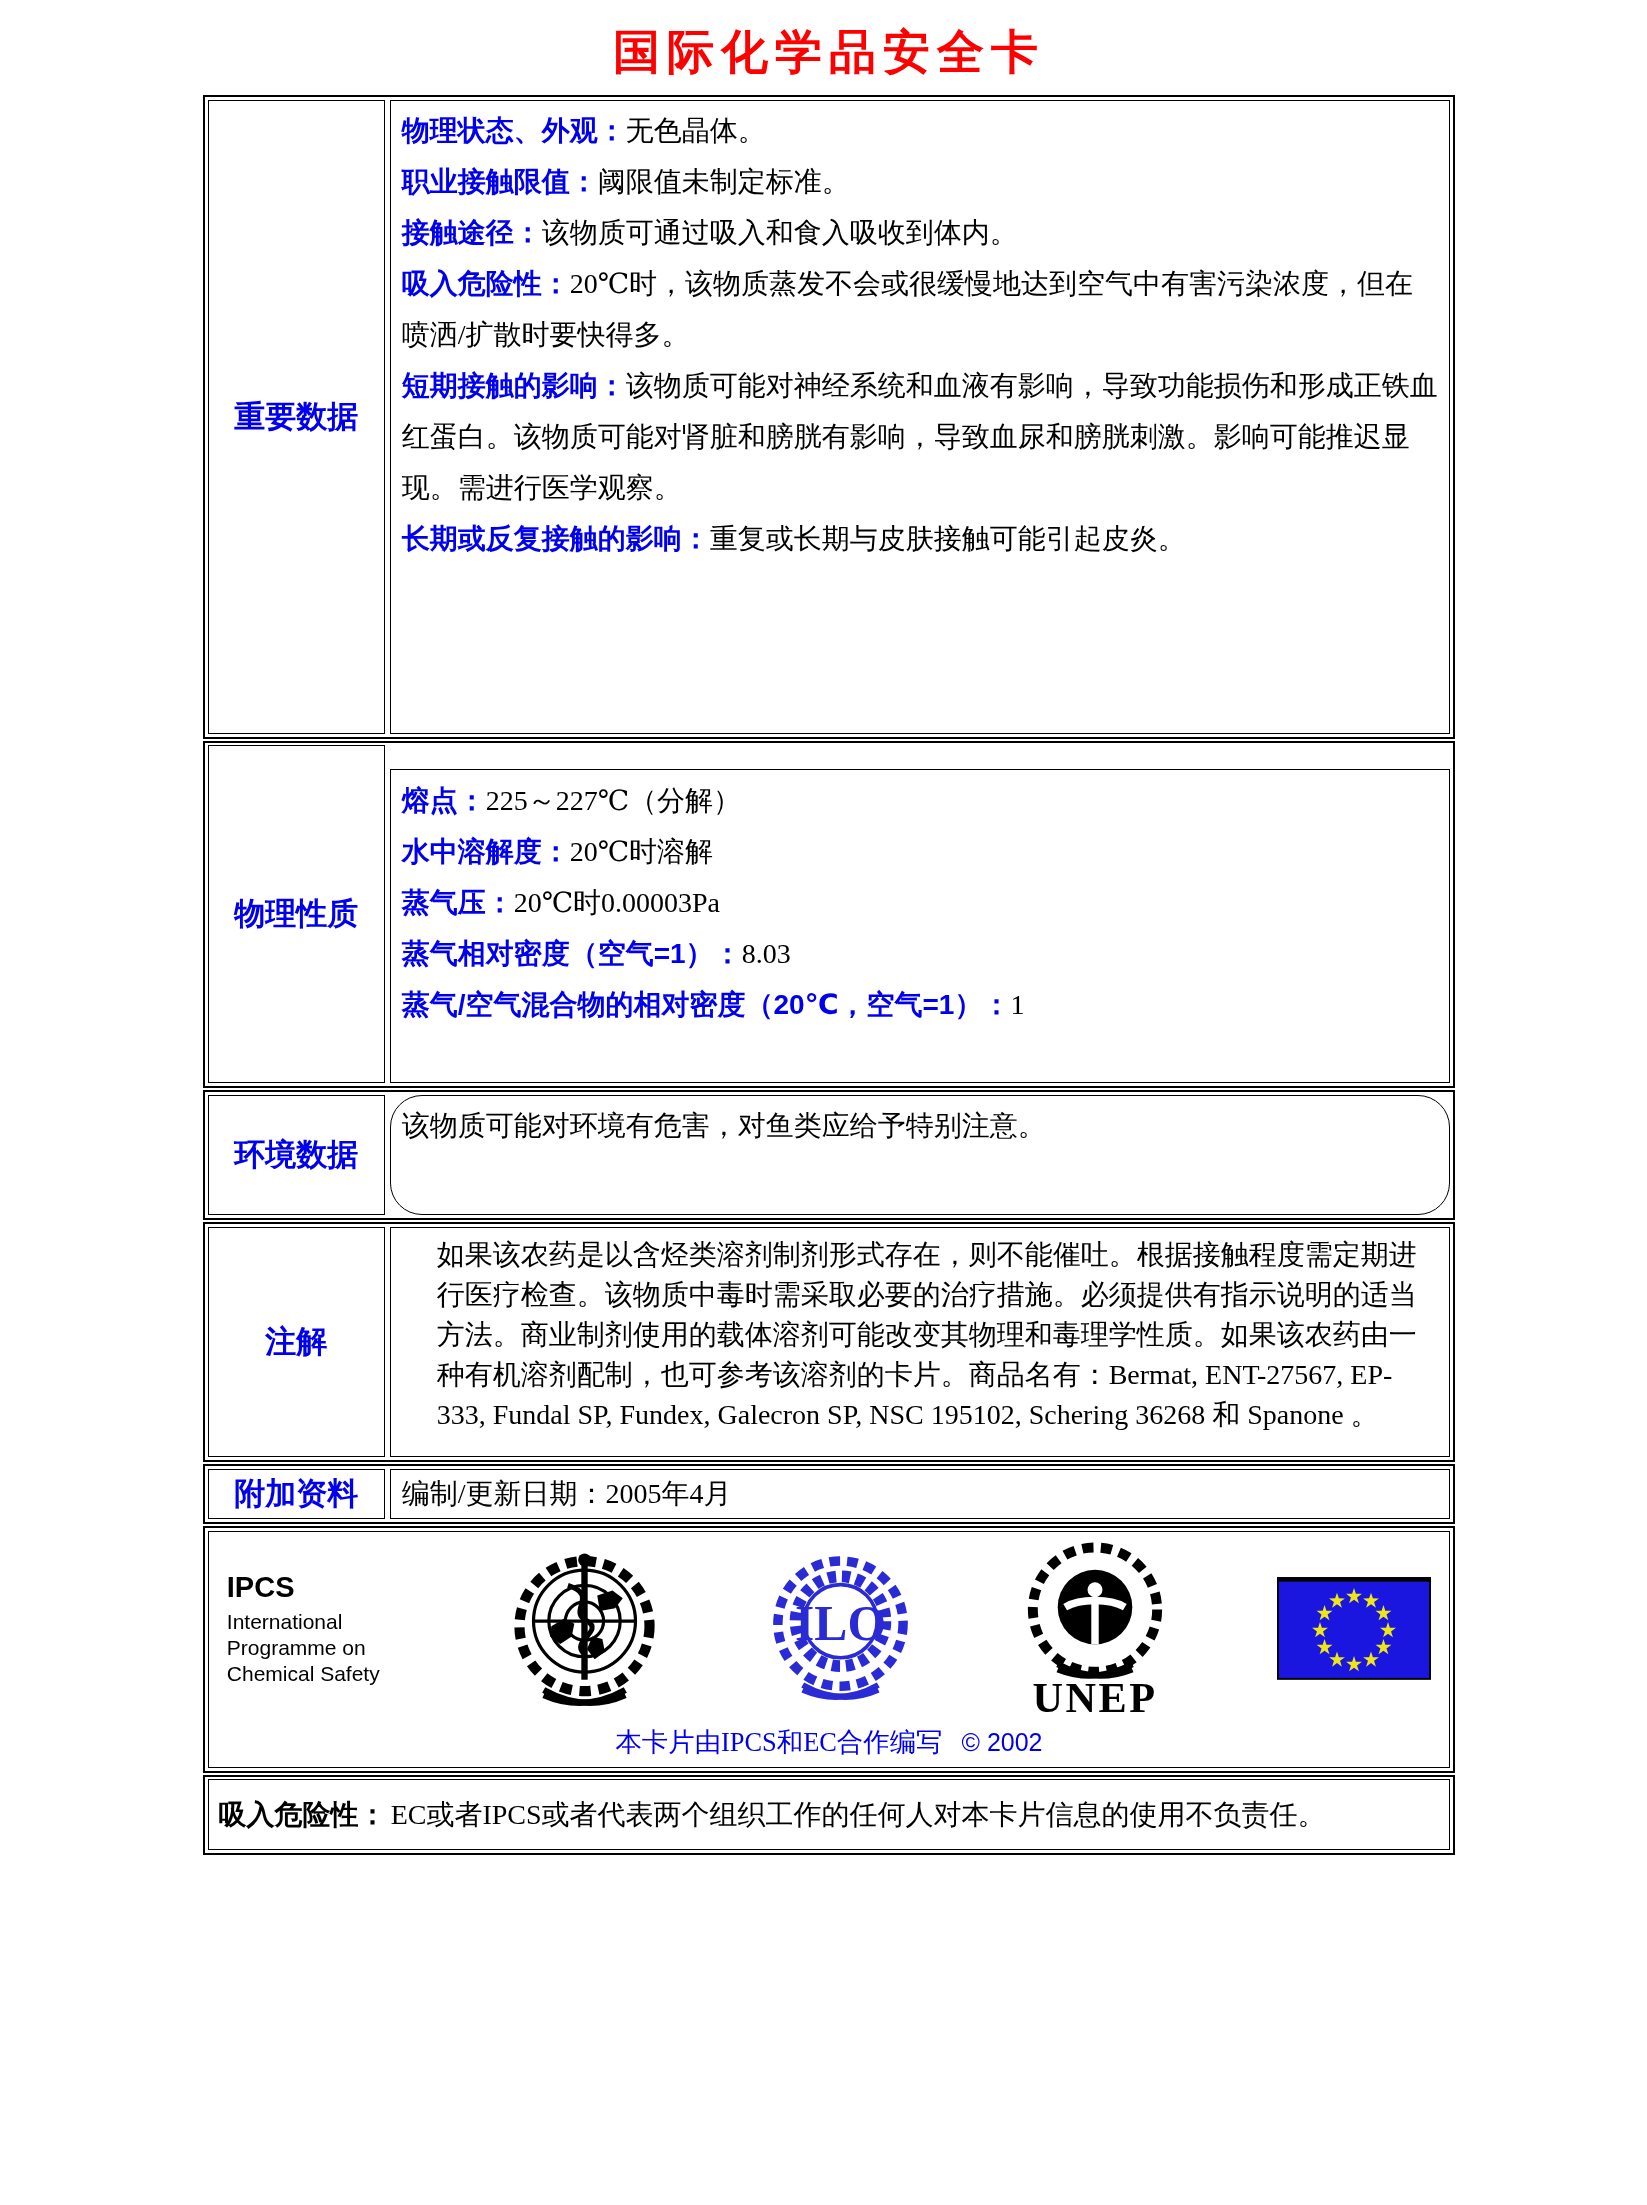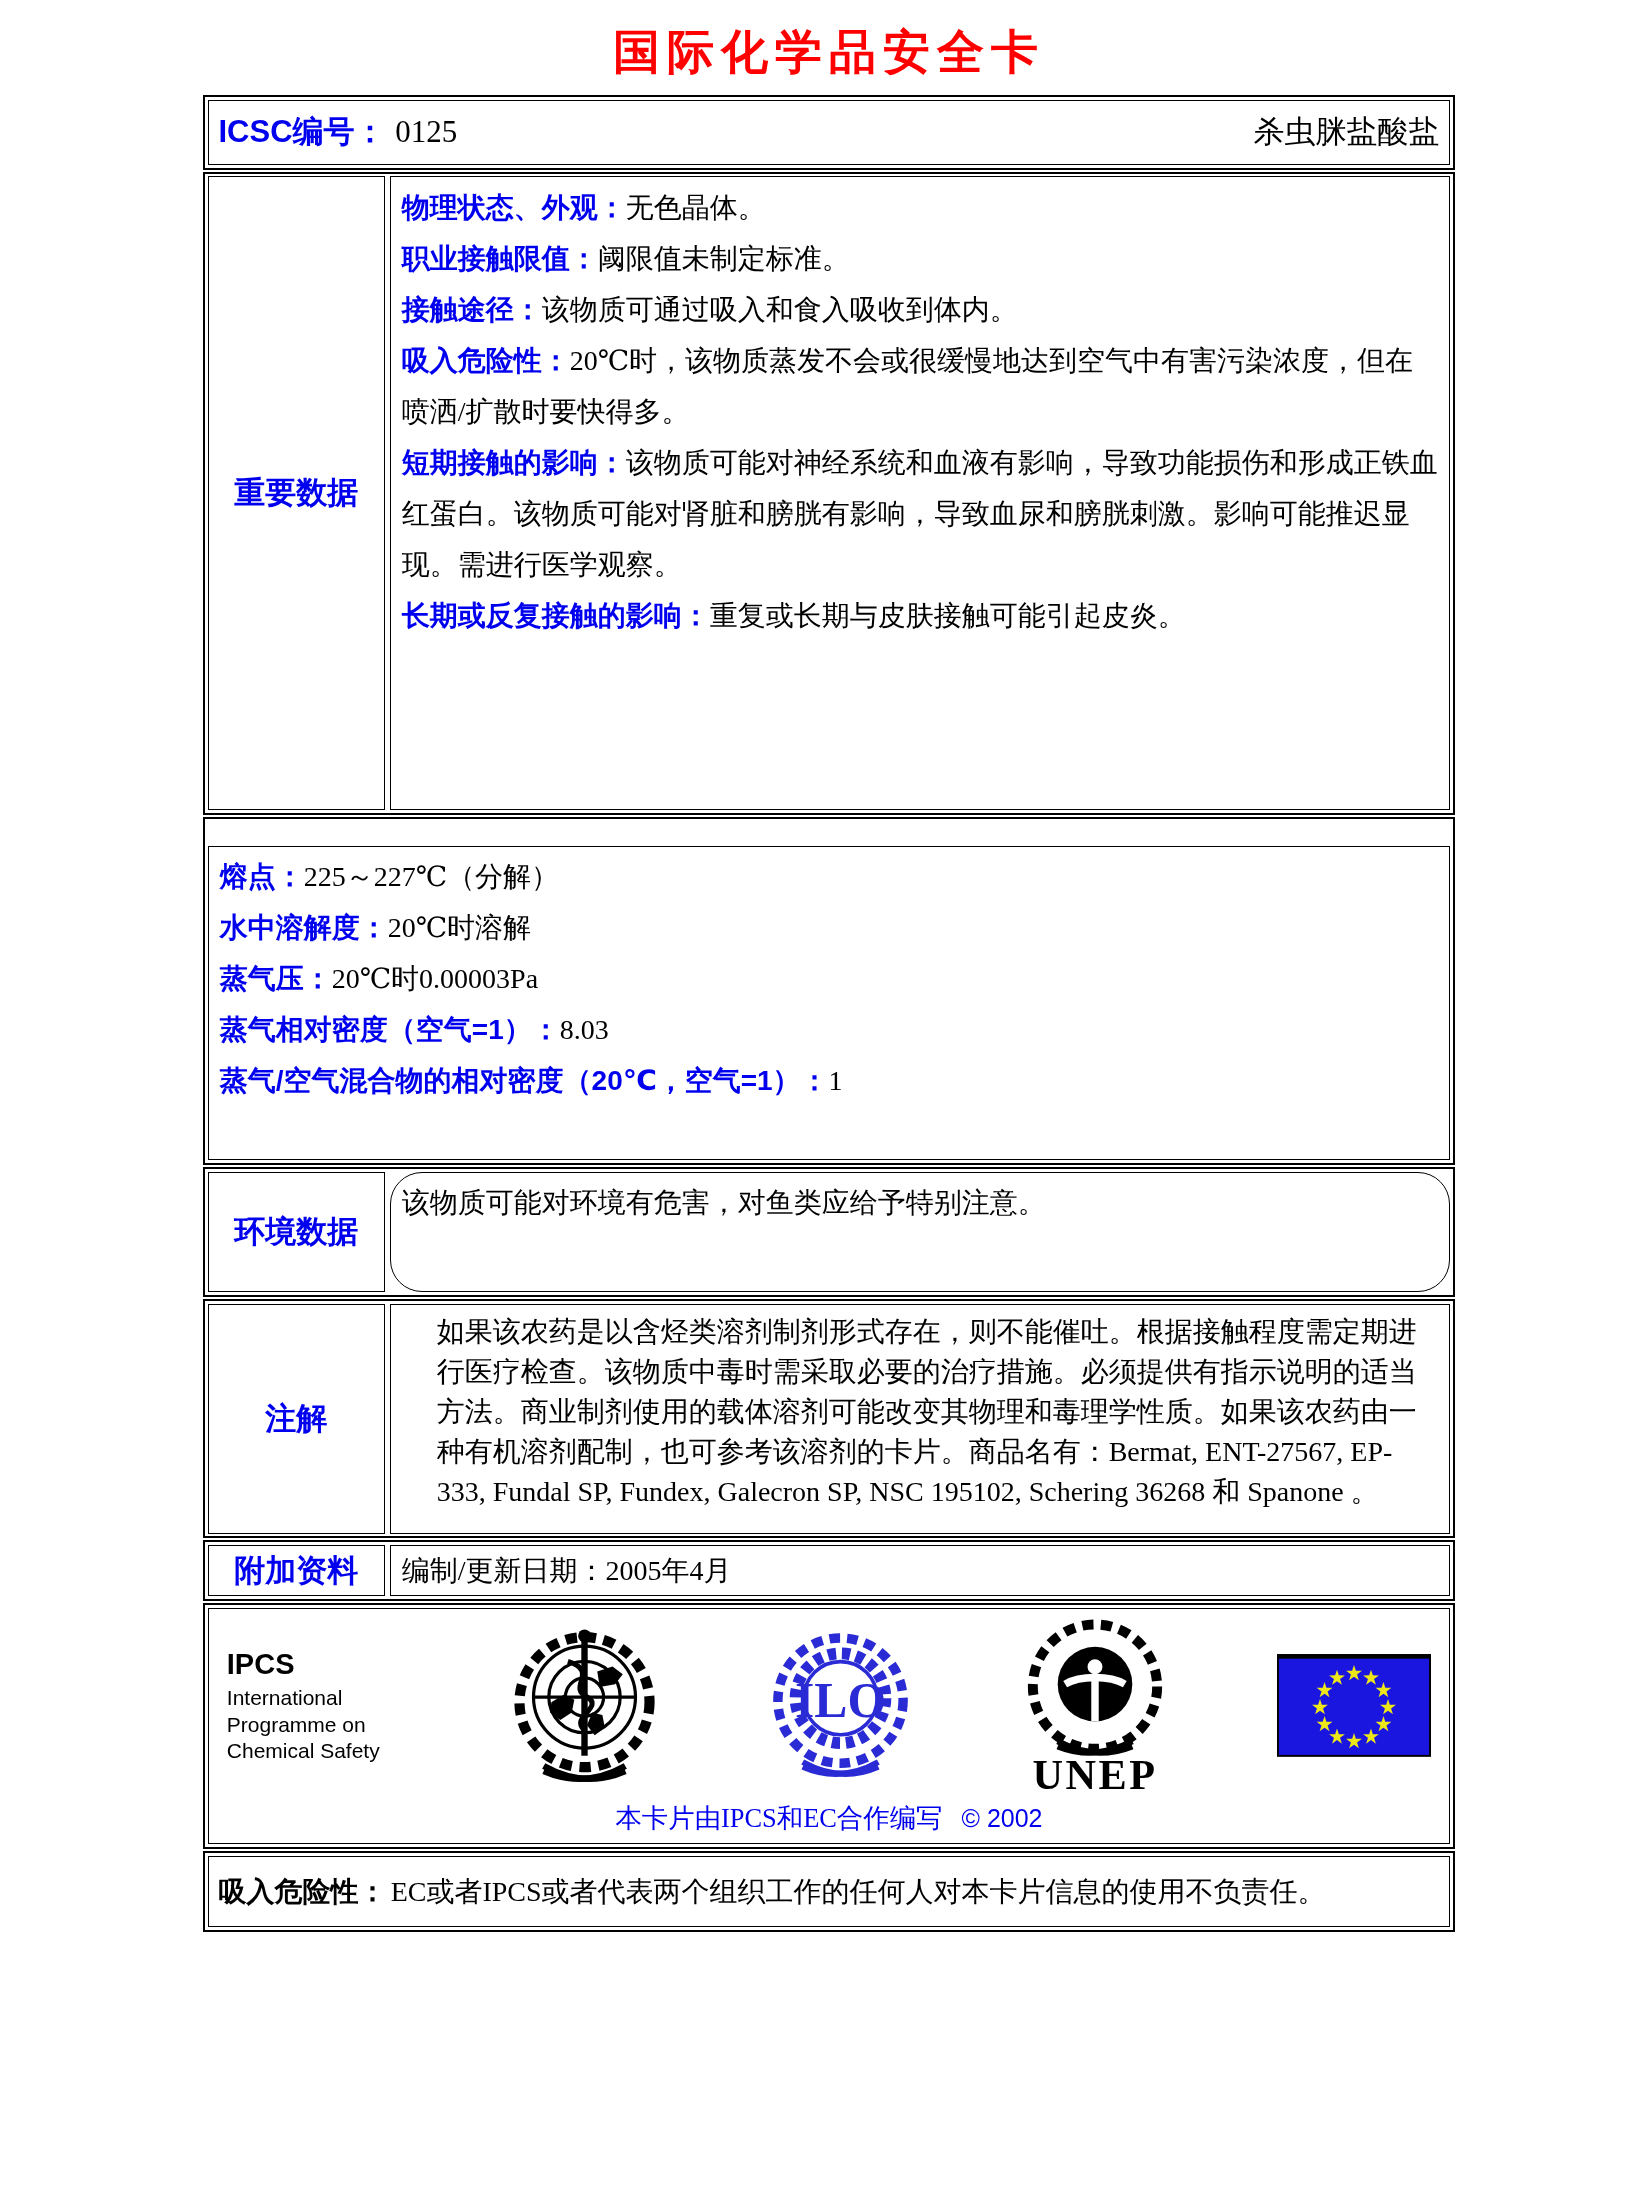--- a/index.html
+++ b/index.html
@@ -68,43 +68,35 @@
   }
   .legal-label{color:var(--ink);font-family:var(--sans);font-weight:bold;margin-right:4.2px;white-space:nowrap;}
 </style>
 </head>
 <body>
 
 <div class="page-title">国际化学品安全卡</div>
 
 <div class="card">
 
-  <div class="row">
-    <div class="cell header-cell">
-      <div class="icsc-left">
-        <span class="k icsc-label">ICSC编号：</span>
-        <span class="v icsc-value">0125</span>
-      </div>
-      <span class="v chem-name">杀虫脒盐酸盐</span>
-    </div>
-  </div>
 
   <div class="row">
     <div class="cell label-cell">重要数据</div>
     <div class="cell content-cell content-important spaced">
       <div><span class="k">物理状态、外观：</span><span class="v">无色晶体。</span></div>
       <div><span class="k">职业接触限值：</span><span class="v">阈限值未制定标准。</span></div>
       <div><span class="k">接触途径：</span><span class="v">该物质可通过吸入和食入吸收到体内。</span></div>
       <div><span class="k">吸入危险性：</span><span class="v">20℃时，该物质蒸发不会或很缓慢地达到空气中有害污染浓度，但在喷洒/扩散时要快得多。</span></div>
       <div><span class="k">短期接触的影响：</span><span class="v">该物质可能对神经系统和血液有影响，导致功能损伤和形成正铁血红蛋白。该物质可能对肾脏和膀胱有影响，导致血尿和膀胱刺激。影响可能推迟显现。需进行医学观察。</span></div>
       <div><span class="k">长期或反复接触的影响：</span><span class="v">重复或长期与皮肤接触可能引起皮炎。</span></div>
     </div>
   </div>
 
   <div class="row">
+    <div class="cell label-cell">物理性质</div>
     <div class="cell content-cell content-physical spaced">
       <div><span class="k">熔点：</span><span class="v">225～227℃（分解）</span></div>
       <div><span class="k">水中溶解度：</span><span class="v">20℃时溶解</span></div>
       <div><span class="k">蒸气压：</span><span class="v">20℃时0.00003Pa</span></div>
       <div><span class="k">蒸气相对密度（空气=1）：</span><span class="v">8.03</span></div>
       <div><span class="k">蒸气/空气混合物的相对密度（20℃，空气=1）：</span><span class="v">1</span></div>
     </div>
   </div>
 
   <div class="row">

